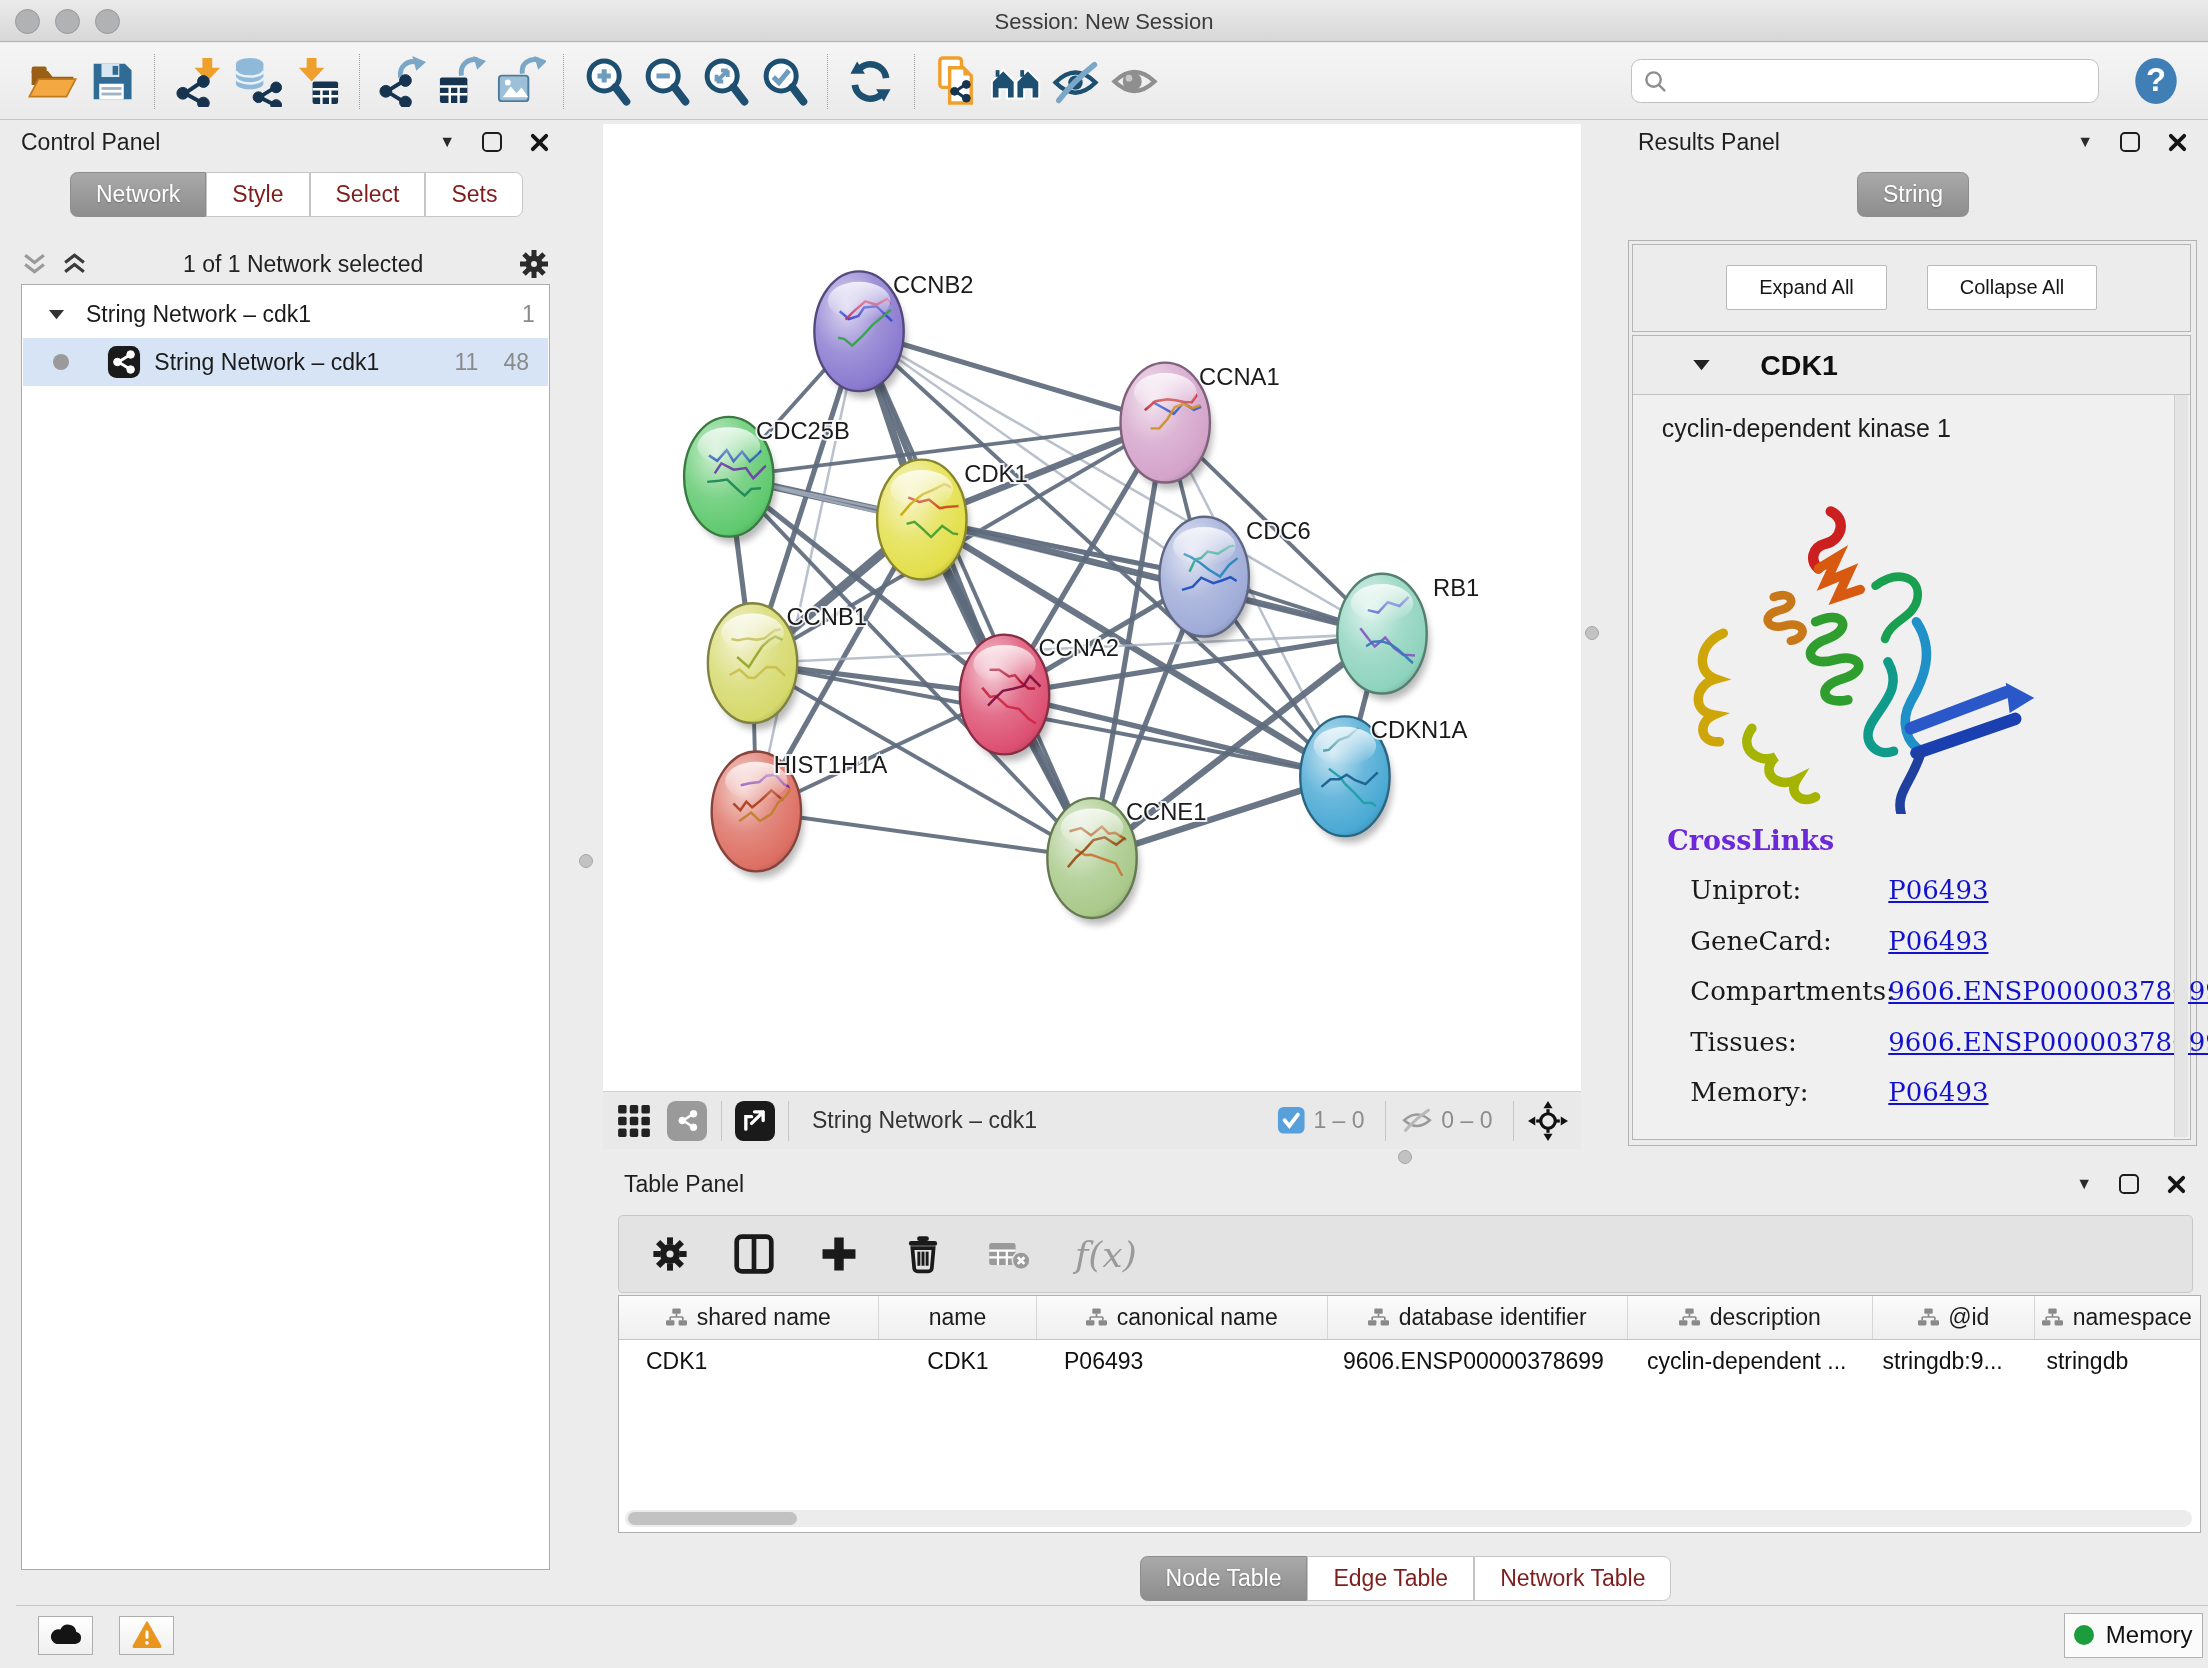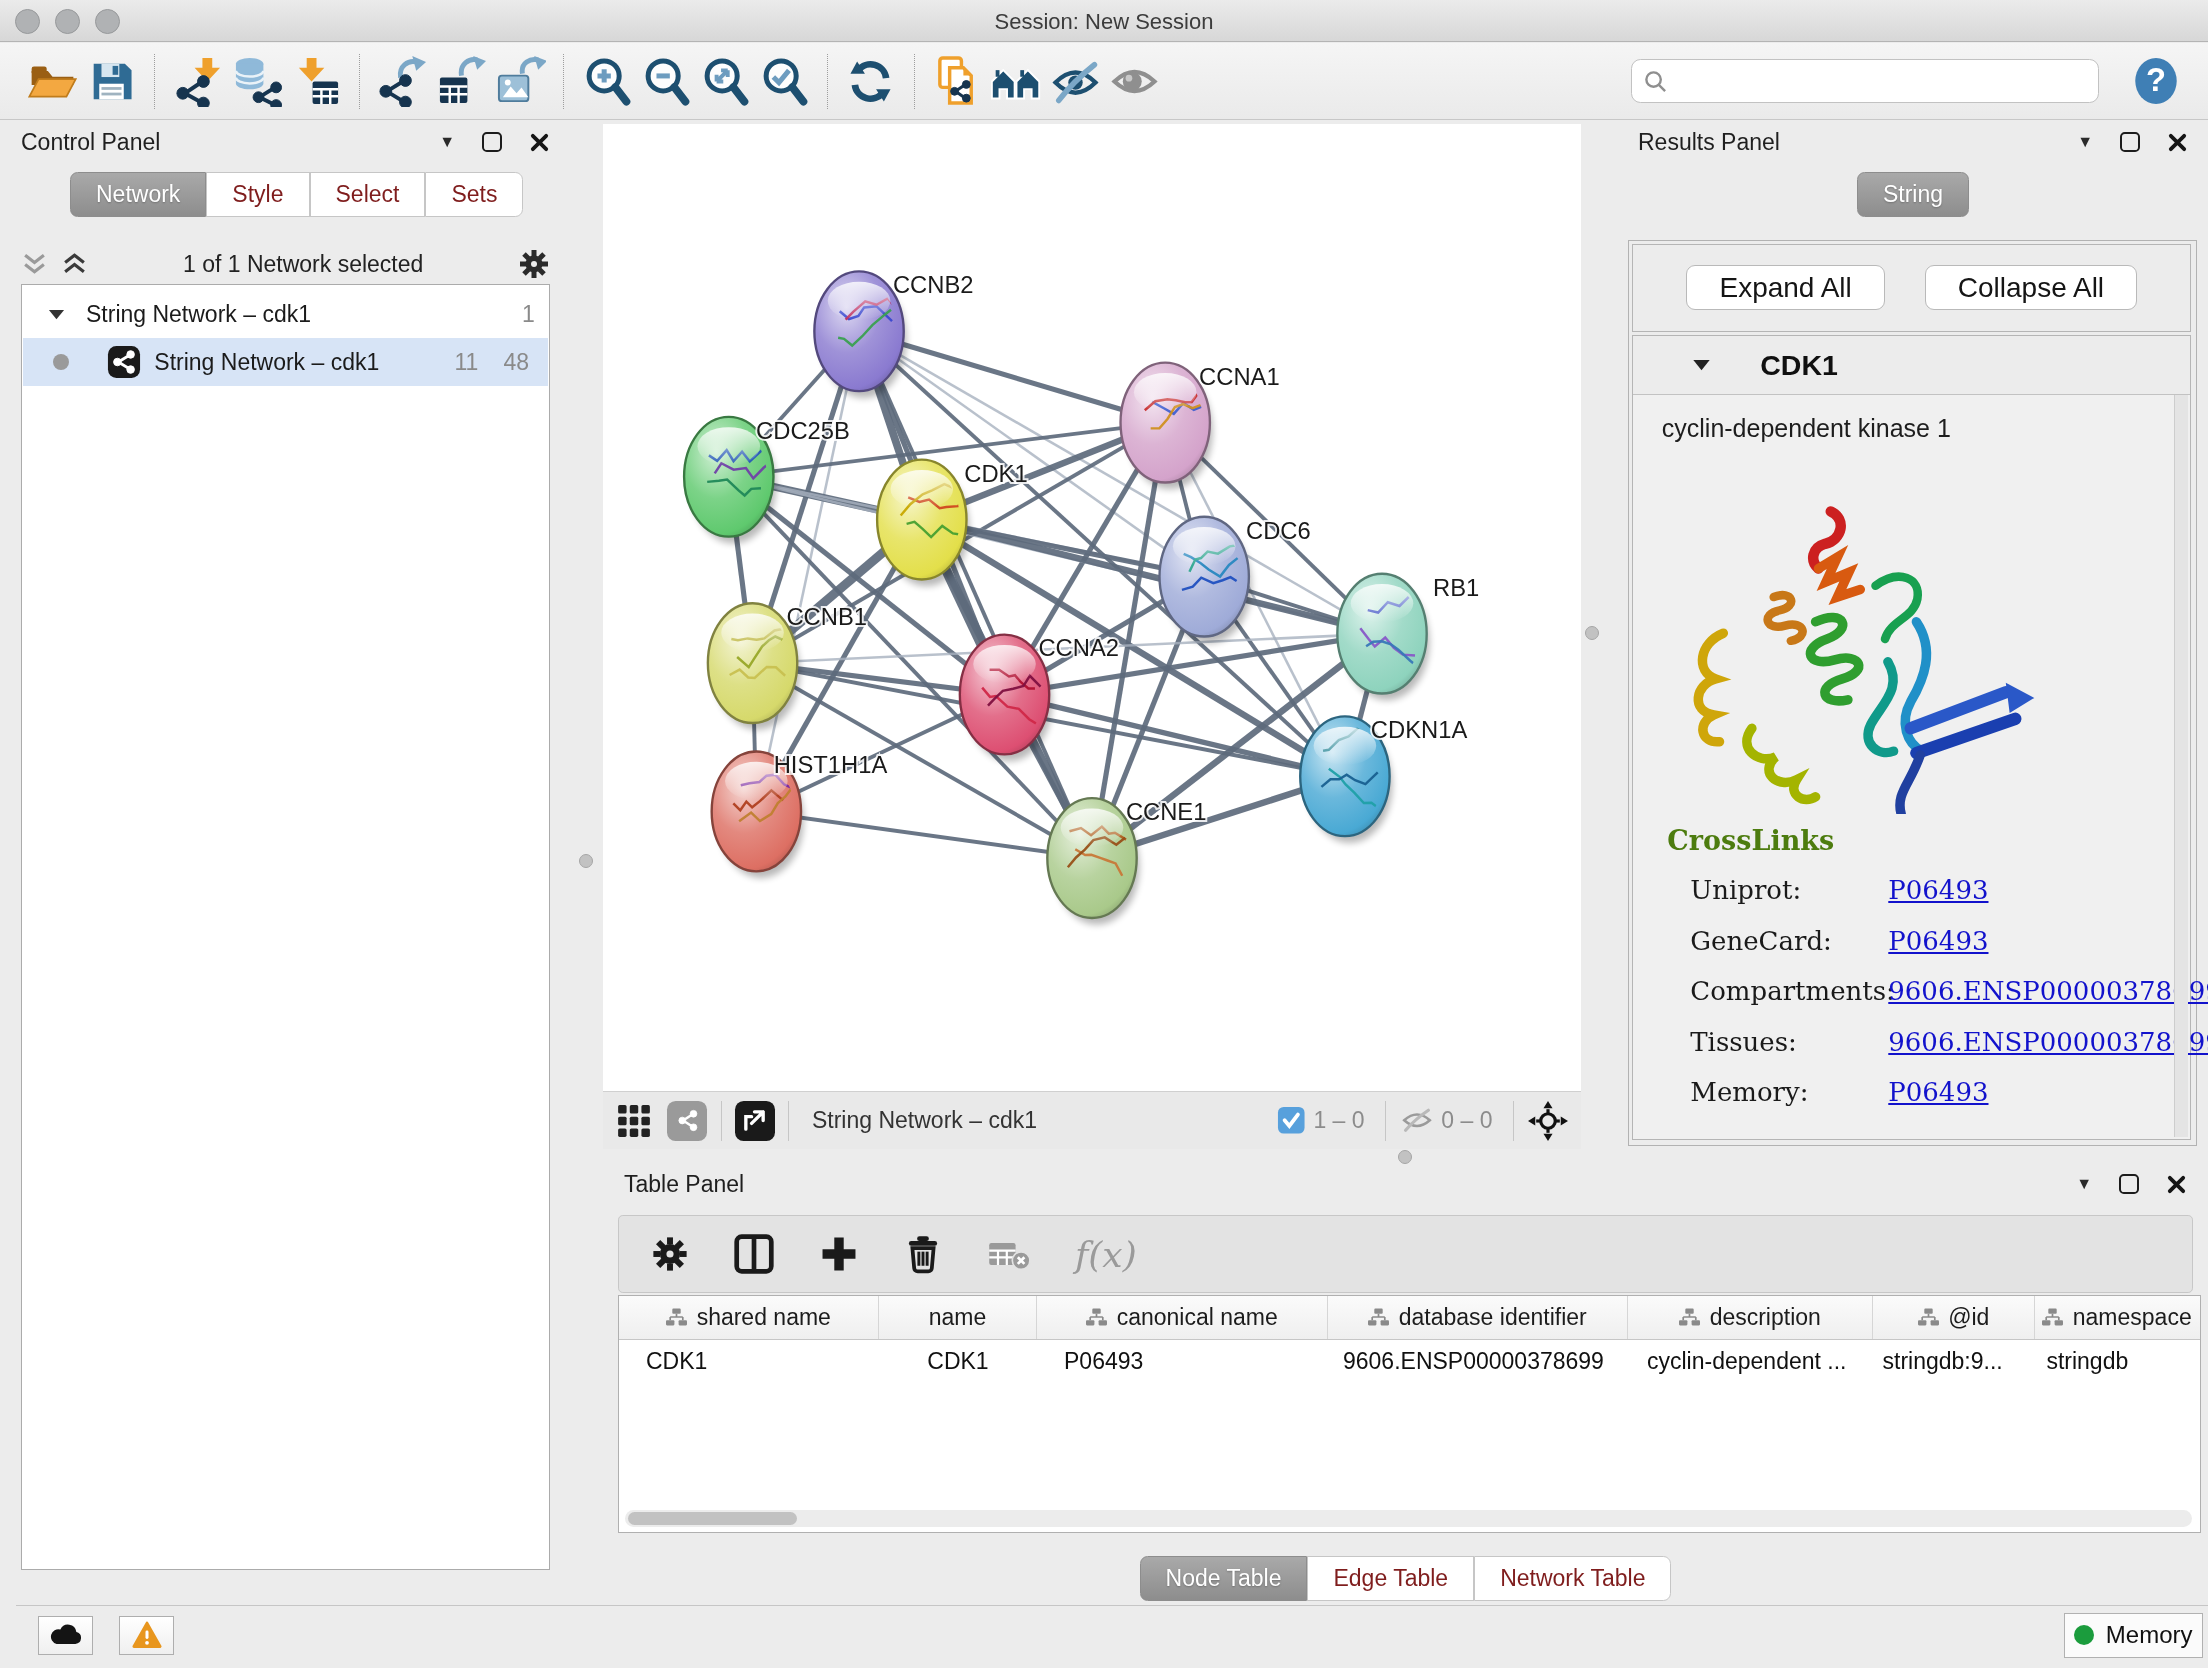--- a/index.html
+++ b/index.html
@@ -41,28 +41,28 @@
 .cb-count{font-size:23px;color:#8c8c8c;margin:0 7.6px}
 #cb-title{font-size:23px;color:#333;margin-left:9.5px}
 .sq-btn{width:40px;height:40px;border-radius:8.6px;display:flex;align-items:center;justify-content:center}
 
 .split-dot{width:14.3px;height:14.3px;border-radius:50%;background:#c2c2c2;border:1px solid #a6a6a6}
 
 #results-panel{left:1617px;top:120px;width:592px;height:1029px}
 #rp-tabwrap{position:absolute;left:0;right:0;top:52px;display:flex;justify-content:center}
 #rp-outer{position:absolute;left:11.4px;top:120px;width:569px;height:906px;border:1.9px solid #b2b2b2;background:#ececec}
 #rp-expand-box{position:absolute;left:2.9px;top:2.9px;width:559px;height:88px;border:1.4px solid #b5b5b5;display:flex;align-items:center;justify-content:center;gap:40px}
-.rp-btn{height:45px;padding:0 32px;background:#fff;border:1.4px solid #b9b9b9;border-radius:9px;font-size:28px;color:#151515;display:flex;align-items:center}
+.rp-btn{height:45px;padding:0 32px;background:#fff;border:1.4px solid #b9b9b9;border-radius:2px;font-size:20px;color:#151515;display:flex;align-items:center}
 #rp-cdk-box{position:absolute;left:2.9px;top:94px;width:559px;height:805px;border:1.4px solid #b5b5b5}
 #rp-cdk-head{height:59px;display:flex;align-items:center;padding-left:59px;gap:49px;border-bottom:1.4px solid #c2c2c2}
 #rp-cdk-head .pname{font-size:28.5px;font-weight:bold;color:#101010}
 #rp-cdk-body{position:absolute;left:0;top:59px;right:0;bottom:0;background:#f0f0f0}
 #rp-desc{position:absolute;left:28.5px;top:19px;font-size:25px;color:#1d1d1d}
 #protein-img{position:absolute;left:38px;top:105px}
-#rp-cl-title{position:absolute;left:34px;top:430px;font-family:"DejaVu Serif",serif;font-weight:bold;font-size:27px;color:#4d7c0f}
+#rp-cl-title{position:absolute;left:34px;top:430px;font-family:"DejaVu Serif",serif;font-weight:bold;font-size:27px;color:#6d28d9}
 .cl-row{position:absolute;left:57px;right:38px;height:38px;font-family:"DejaVu Serif",serif;font-size:26px;color:#1a1a1a;display:flex}
 .cl-row .cl-val{position:absolute;left:198px;color:#1212cc;text-decoration:underline}
 #rp-scroll{position:absolute;right:1.9px;top:0;bottom:1.9px;width:14.3px;background:#e4e4e4;border-left:1px solid #cdcdcd}
 
 #table-panel{left:603px;top:1162px;width:1605px;height:443px}
 #tp-toolbar{position:absolute;left:15px;top:53px;width:1575px;height:78px;background:#e3e3e3;border:1px solid #c7c7c7;border-radius:4.8px;display:flex;align-items:center;padding-left:32px;gap:44px}
 #tp-table{position:absolute;left:15px;top:133px;width:1583px;height:238px;background:#fff;border:1.4px solid #b0b0b0}
 #tp-head{display:flex;height:44px;background:linear-gradient(#fbfbfb,#efefef);border-bottom:1.4px solid #c6c6c6}
 .th{display:flex;align-items:center;justify-content:center;gap:9.5px;border-right:1px solid #d6d6d6;font-size:23px;color:#1c1c1c}
 #tp-row{display:flex;height:42px;align-items:center;font-size:23px;color:#111}

